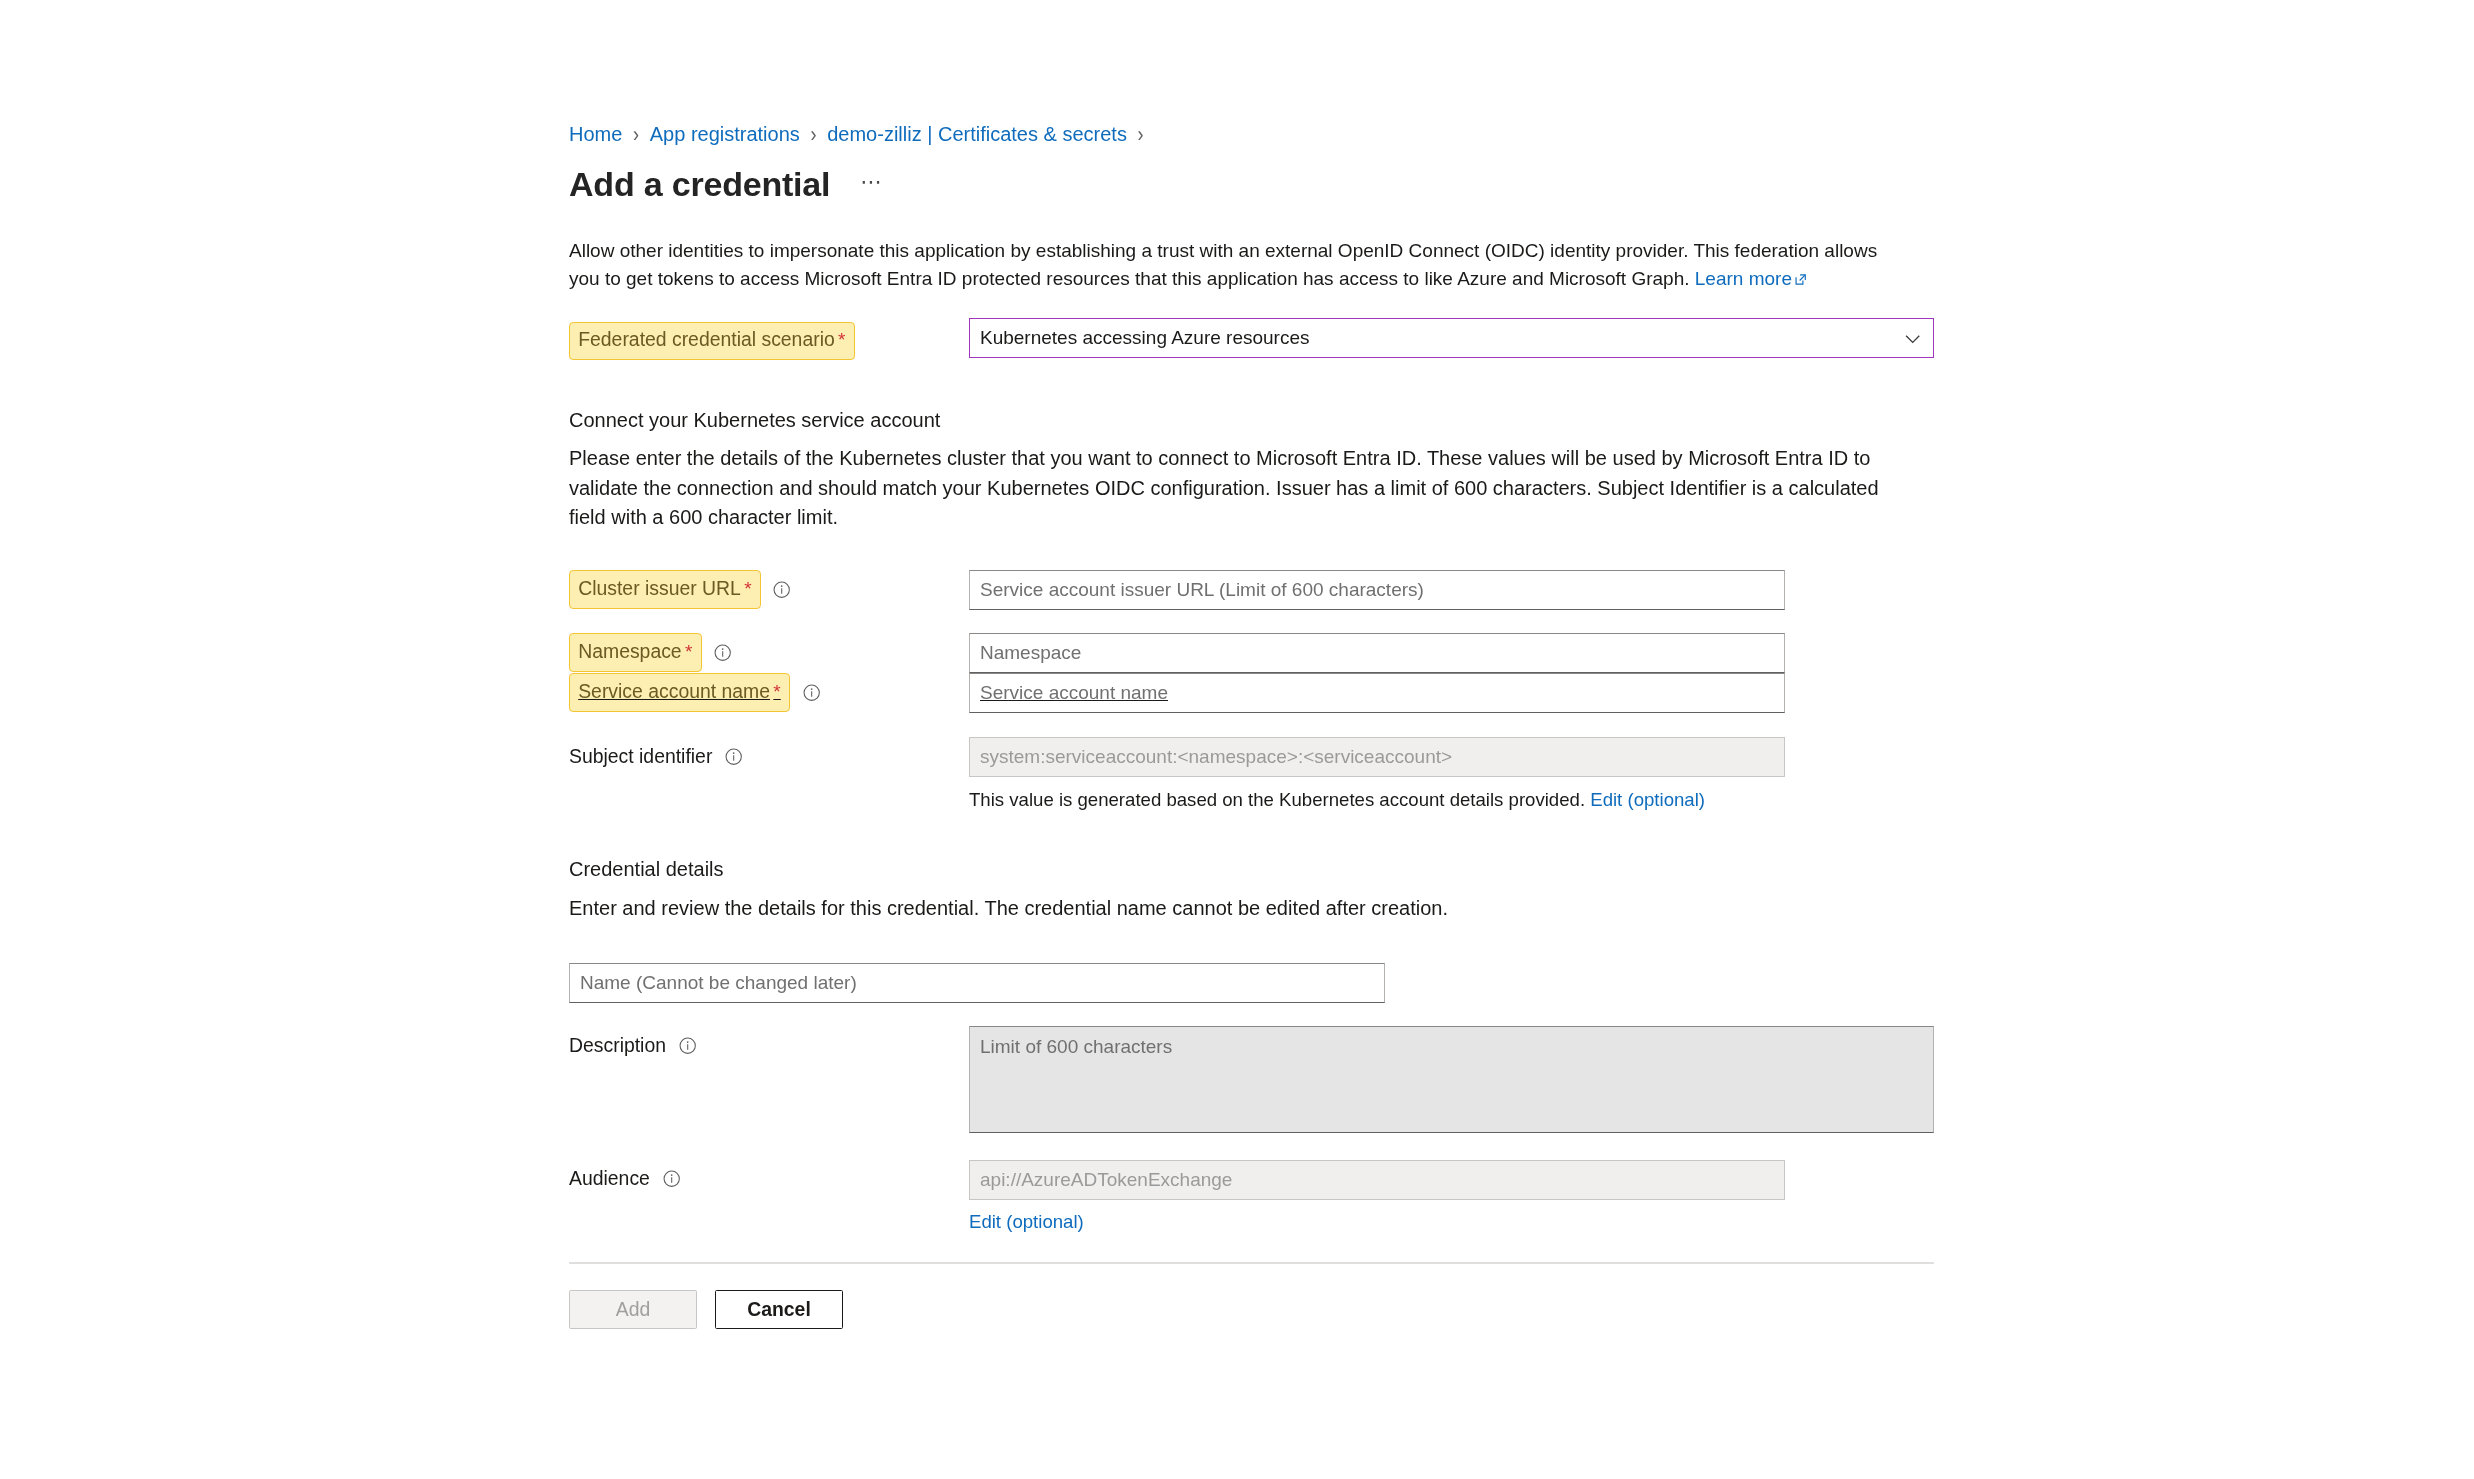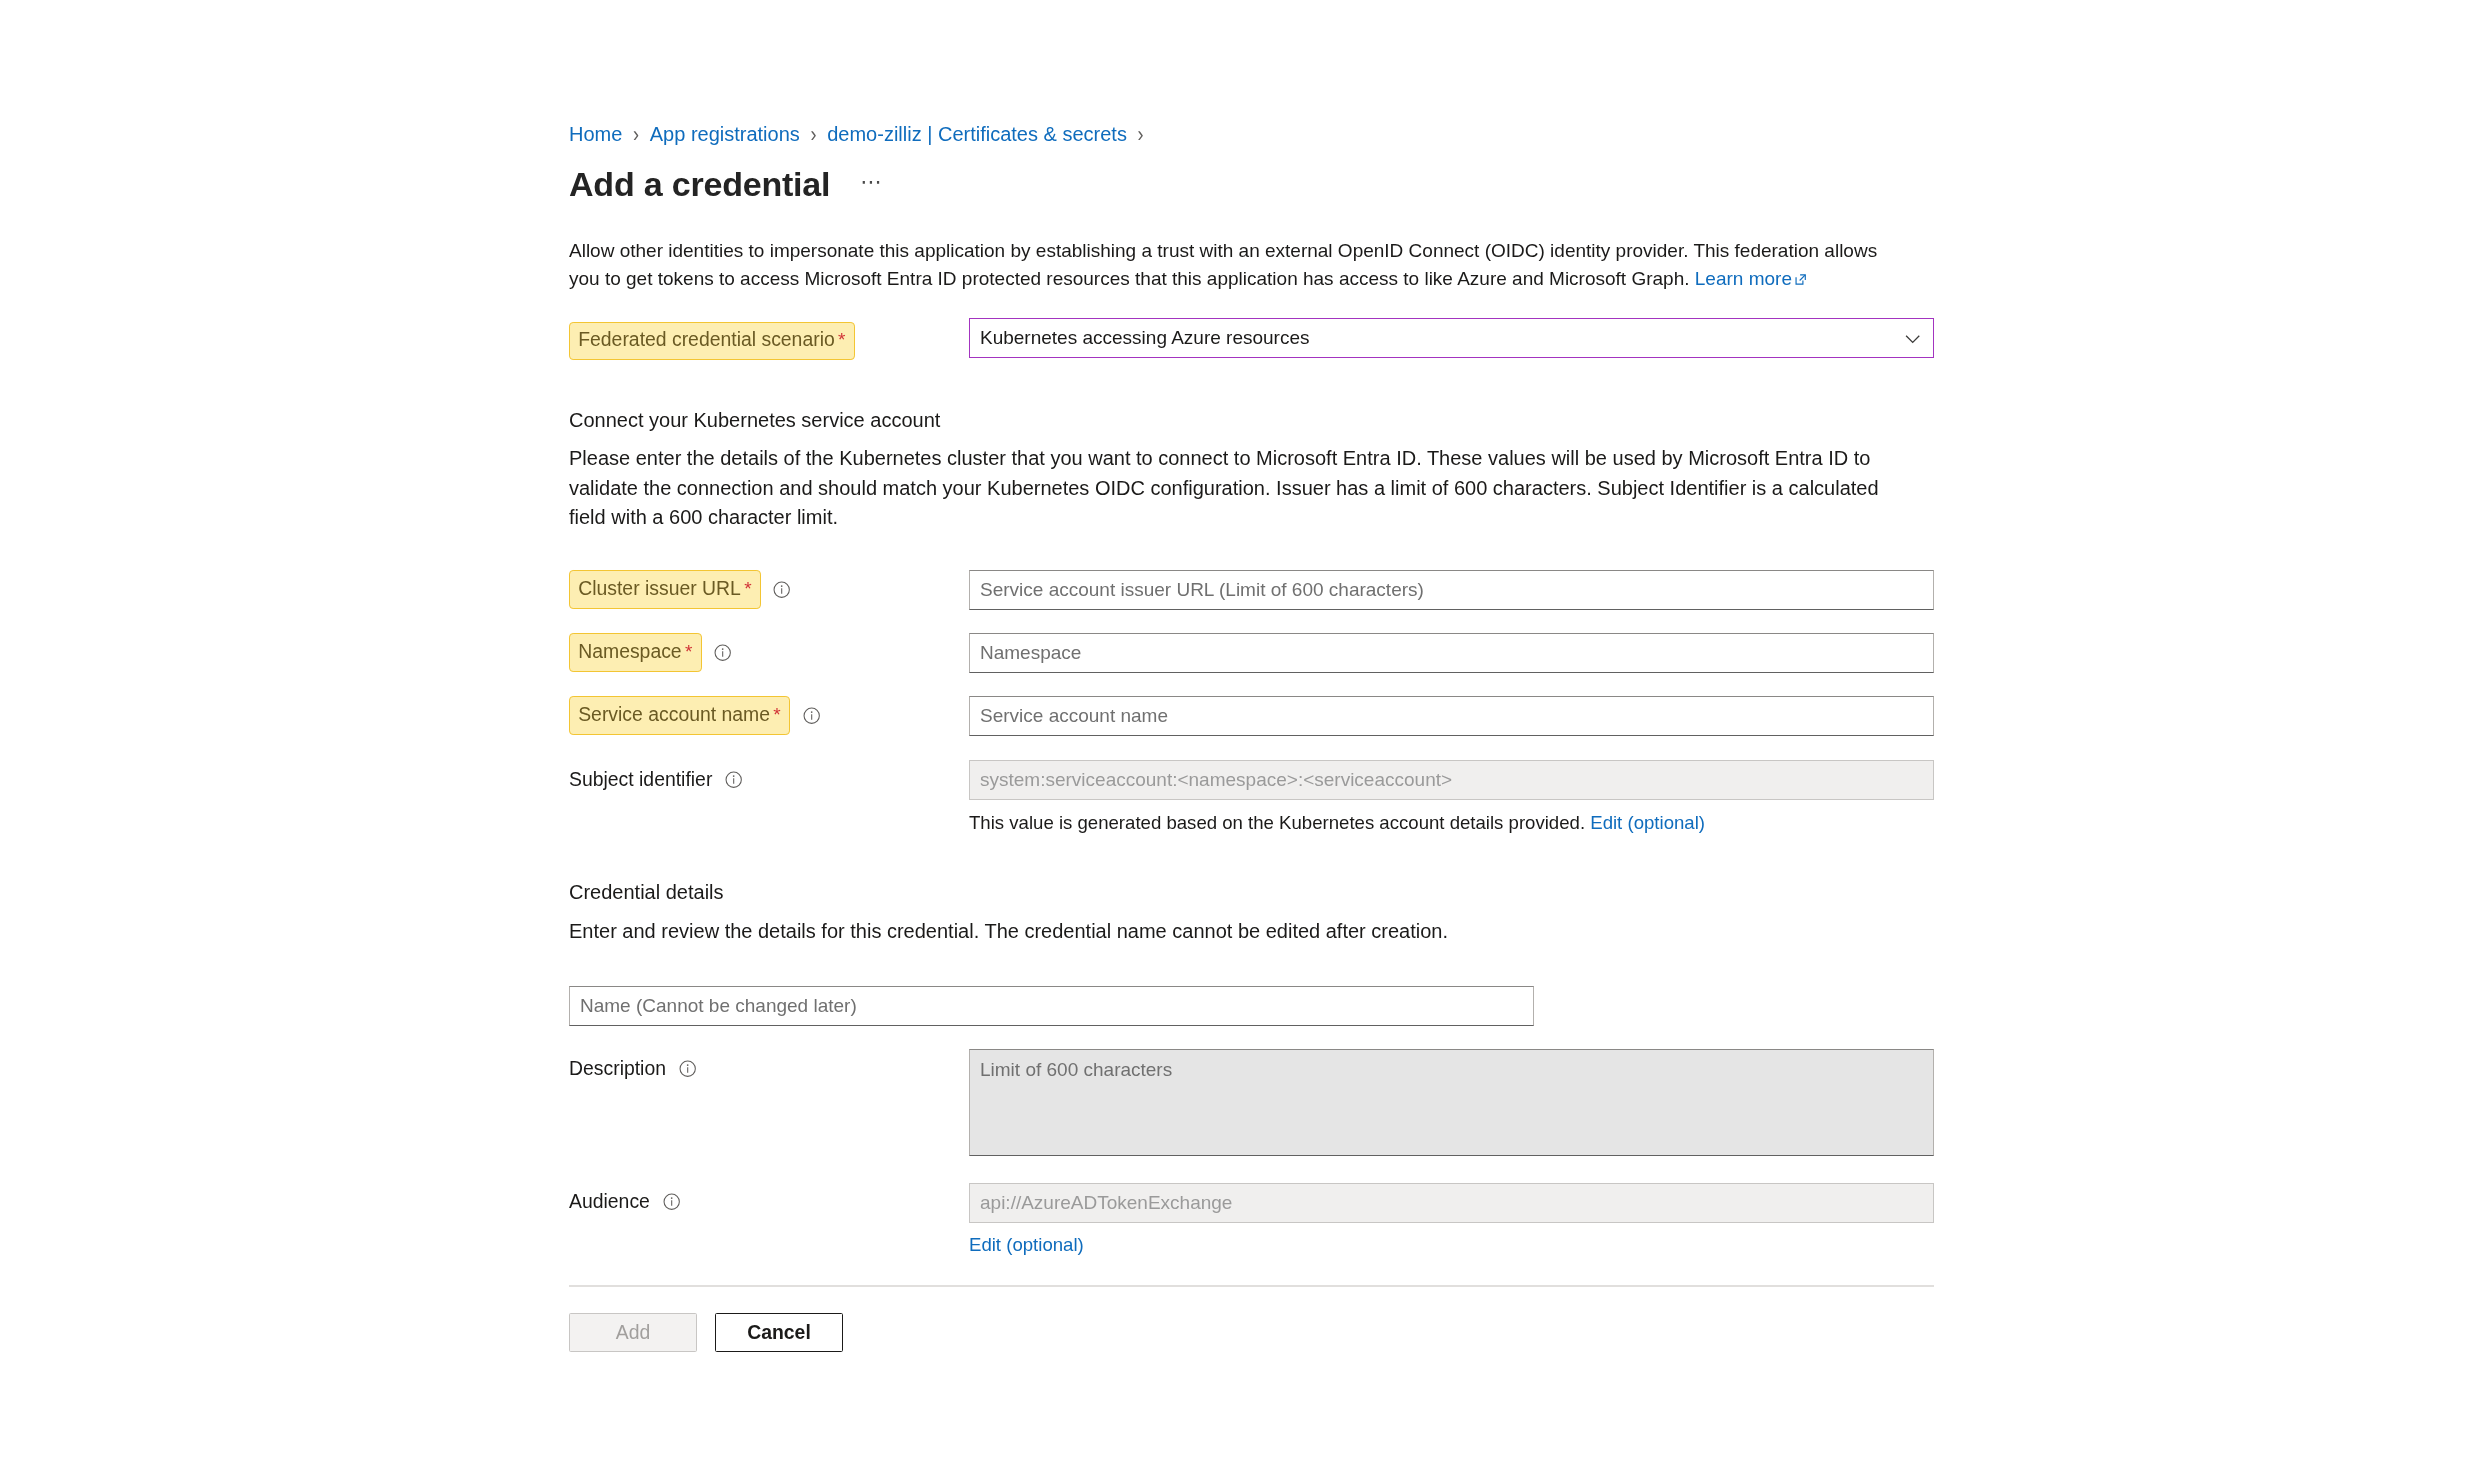--- a/index.html
+++ b/index.html
@@ -134,21 +134,21 @@
     width: 21.4px;
     height: 21.4px;
     flex: 0 0 21.4px;
     margin-left: 10.7px;
     cursor: pointer;
   }
 
   
   .txtbox {
     box-sizing: border-box;
-    width: 965px;
+    width: 816px;
     height: 40px;
     background: #ffffff;
     border: 0.8px solid #b3b0ad;
     border-top-color: #8a8886;
     border-bottom-color: #616161;
     display: flex;
     align-items: center;
     padding: 0 10px;
     font-size: 19px;
     color: #707070;
@@ -314,21 +314,21 @@
             <circle cx="13" cy="13" r="9.3" fill="none" stroke="#605e5c" stroke-width="1.3"></circle>
             <circle cx="13" cy="8.6" r="1.05" fill="#605e5c"></circle>
             <path d="M13 11.3v6.6" stroke="#605e5c" stroke-width="1.3" fill="none"></path>
           </svg></span>
     </div>
     <div class="field-col">
       <div class="txtbox">Namespace</div>
     </div>
   </div>
 
-  <div class="row" style="margin-top:23px;">
+  <div class="row" style="text-decoration:underline;">
     <div class="label-col">
       <span class="label-txt hl"><span>Service account name</span><span class="req">*</span></span>
       <span class="info-icon"><svg width="21.4" height="21.4" viewBox="0 0 26 26">
             <circle cx="13" cy="13" r="9.3" fill="none" stroke="#605e5c" stroke-width="1.3"></circle>
             <circle cx="13" cy="8.6" r="1.05" fill="#605e5c"></circle>
             <path d="M13 11.3v6.6" stroke="#605e5c" stroke-width="1.3" fill="none"></path>
           </svg></span>
     </div>
     <div class="field-col">
       <div class="txtbox">Service account name</div>

